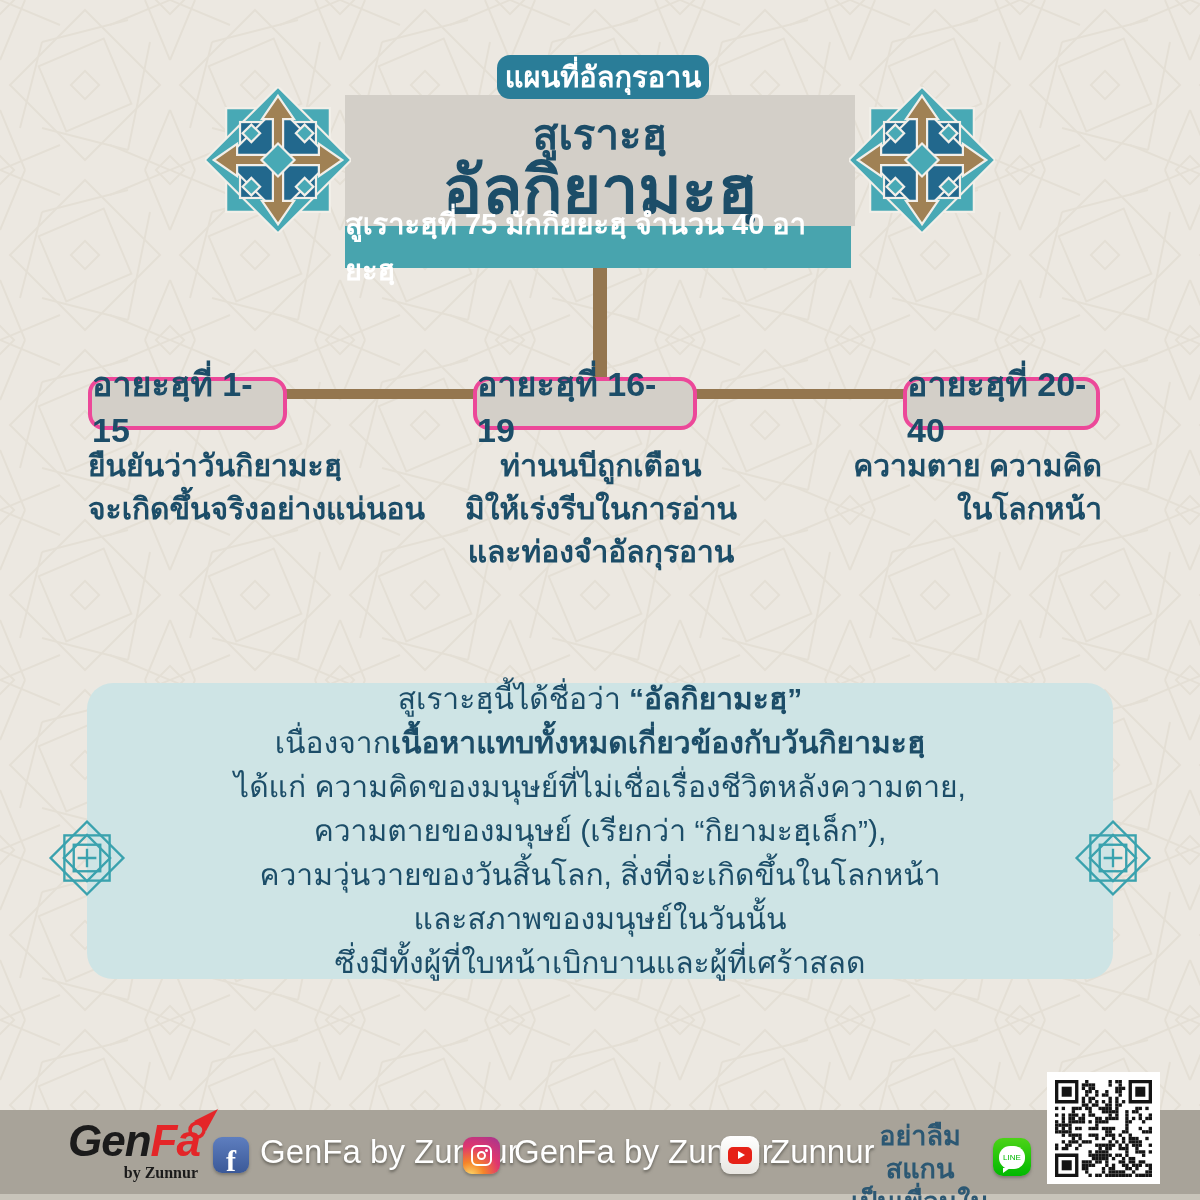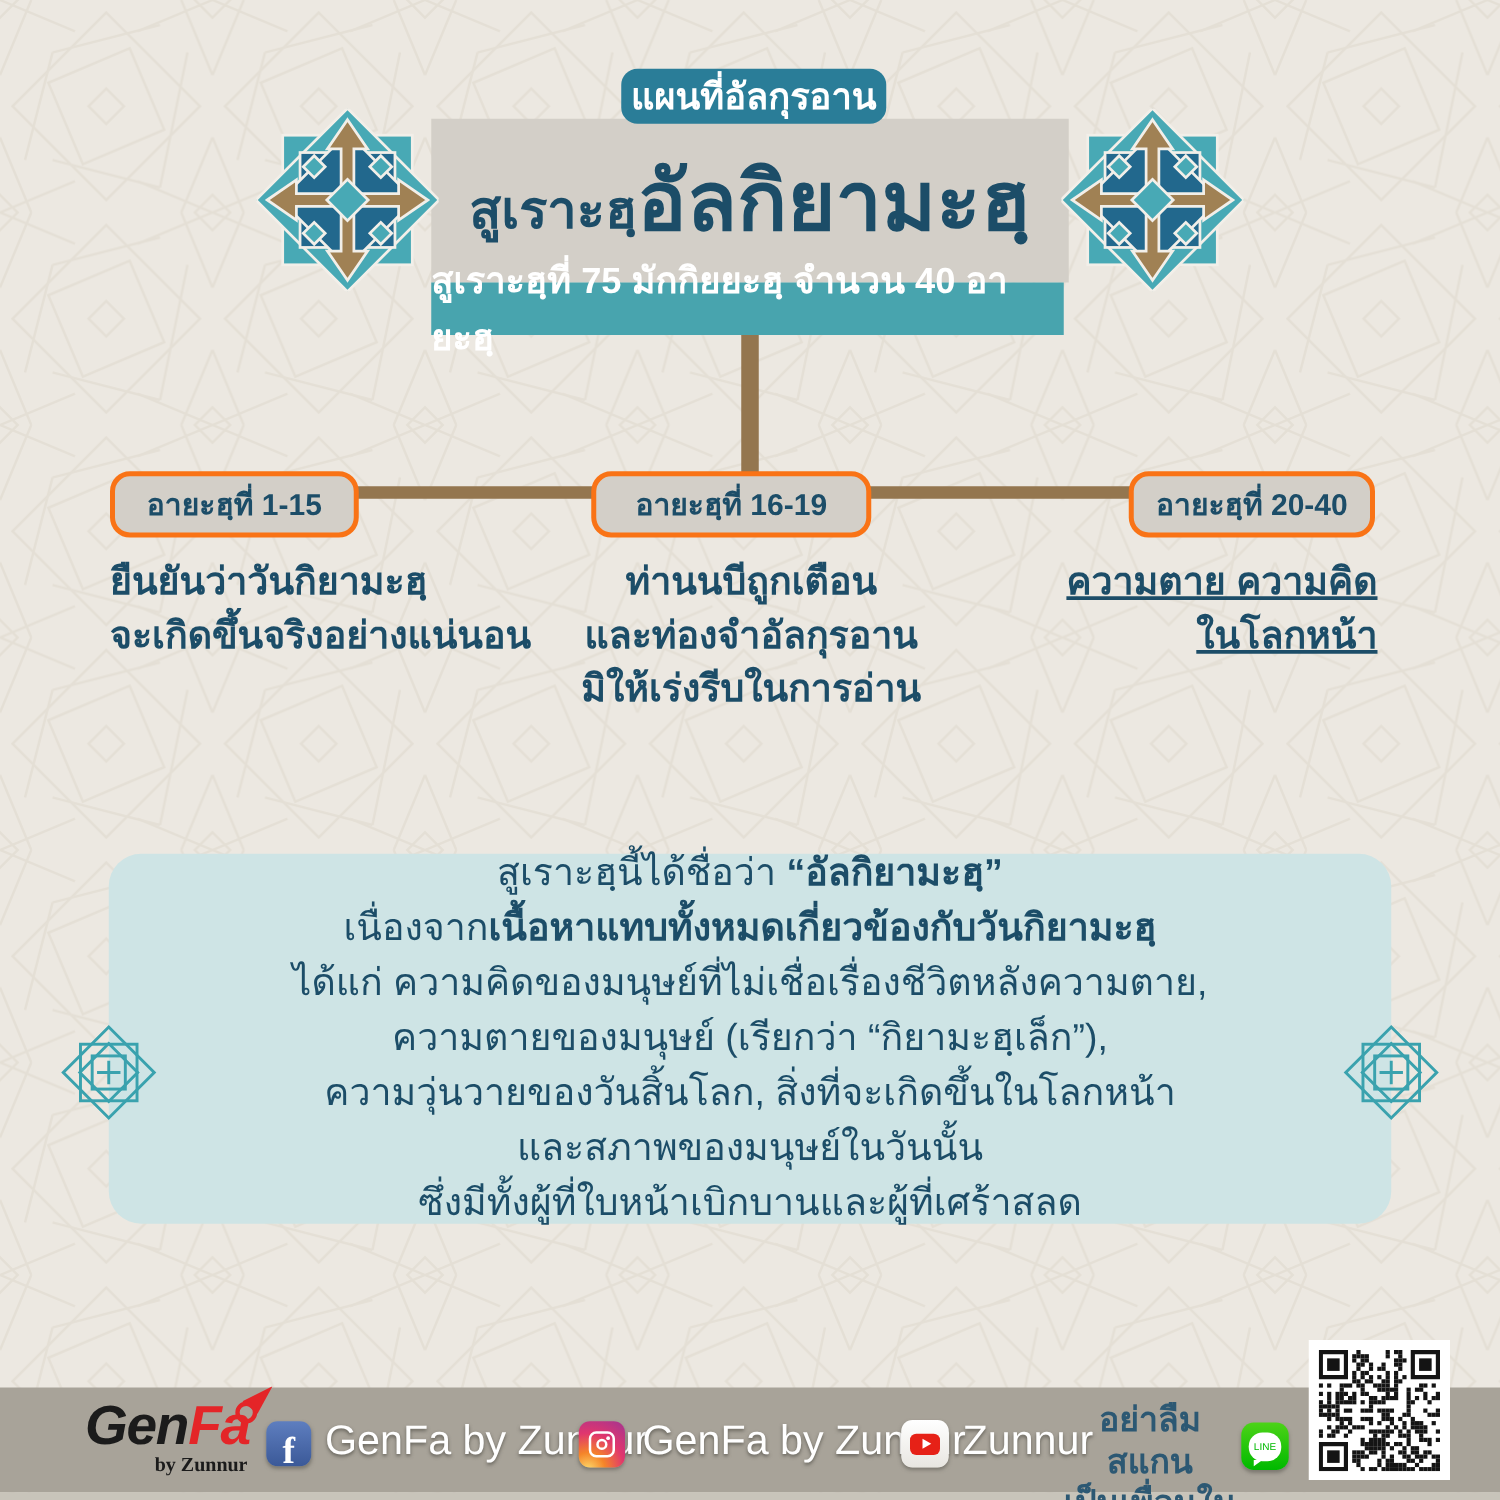--- a/index.html
+++ b/index.html
@@ -13,21 +13,21 @@
   }
   .abs { position:absolute; }
 
   
   #bg-pattern { position:absolute; inset:0; z-index:0; }
 
   
   .title-box {
     left:345px; top:95px; width:510px; height:131px;
     background:#D3CFC8; z-index:2;
-    display:flex; flex-direction:row; align-items:center; justify-content:center;
+    display:flex; flex-direction:column; align-items:center; justify-content:center;
   }
   .badge {
     left:497px; top:55px; width:212px; height:44px;
     background:#2A7D98; border-radius:13px; z-index:4;
     display:flex; align-items:center; justify-content:center;
     color:#FFFFFF; font-size:29px; font-weight:bold;
   }
   .title-small { font-size:42px; font-weight:bold; line-height:44px; margin-top:14px; }
   .title-large { font-size:66px; font-weight:bold; line-height:66px; }
   .strip {
@@ -38,34 +38,34 @@
   }
   .ornament-big { width:146px; height:146px; z-index:3; }
   .orn-left { left:205px; top:87px; }
   .orn-right { left:849px; top:87px; }
 
   
   .stem { left:593px; top:267px; width:14px; height:124px; background:#94764F; z-index:1; }
   .hline { left:186px; top:389px; width:816px; height:10px; background:#94764F; z-index:1; }
   .branch-label {
     top:377px; height:53px; z-index:2;
-    background:#D3CFC8; border:4px solid #f97316; border-radius:16px;
+    background:#D3CFC8; border:4px solid #ec4899; border-radius:16px;
     display:flex; align-items:center; justify-content:center;
-    font-size:24px; font-weight:bold; color:#1C4D68;
+    font-size:34px; font-weight:bold; color:#1C4D68;
   }
   .lbl-0 { left:88px;  width:199px; }
   .lbl-1 { left:473px; width:224px; }
   .lbl-2 { left:903px; width:197px; }
   .branch-text {
     top:444px; z-index:2;
     font-size:30px; font-weight:bold; color:#1C4D68; line-height:43px;
   }
   .bt-0 { left:88px;  text-align:left; }
   .bt-1 { left:440px; width:322px; text-align:center; }
-  .bt-2 { right:98px; text-align:right;text-decoration:underline; }
+  .bt-2 { right:98px; text-align:right; }
 
   
   .info-box {
     left:87px; top:683px; width:1026px; height:296px;
     background:#CEE4E5; border-radius:26px; z-index:1;
     display:flex; flex-direction:column; align-items:center; justify-content:center;
     padding:10px 40px;
   }
   .info-line { font-size:30px; line-height:44px; color:#1C4D68; text-align:center; white-space:nowrap; }
   .info-line b { font-weight:bold; }
@@ -221,22 +221,22 @@
 <div class="abs branch-label lbl-2">
   <span>อายะฮฺที่ 20-40</span>
 </div>
 
 <div class="abs branch-text bt-0">
   <div>ยืนยันว่าวันกิยามะฮฺ</div>
   <div>จะเกิดขึ้นจริงอย่างแน่นอน</div>
 </div>
 <div class="abs branch-text bt-1">
   <div>ท่านนบีถูกเตือน</div>
+  <div>มิให้เร่งรีบในการอ่าน</div>
   <div>และท่องจำอัลกุรอาน</div>
-  <div>มิให้เร่งรีบในการอ่าน</div>
 </div>
 <div class="abs branch-text bt-2">
   <div>ความตาย ความคิด</div>
   <div>ในโลกหน้า</div>
 </div>
 
 <div class="abs info-box">
   <div class="info-line">
     <span>สูเราะฮฺนี้ได้ชื่อว่า </span><b>“อัลกิยามะฮฺ”</b><span></span>
   </div>

